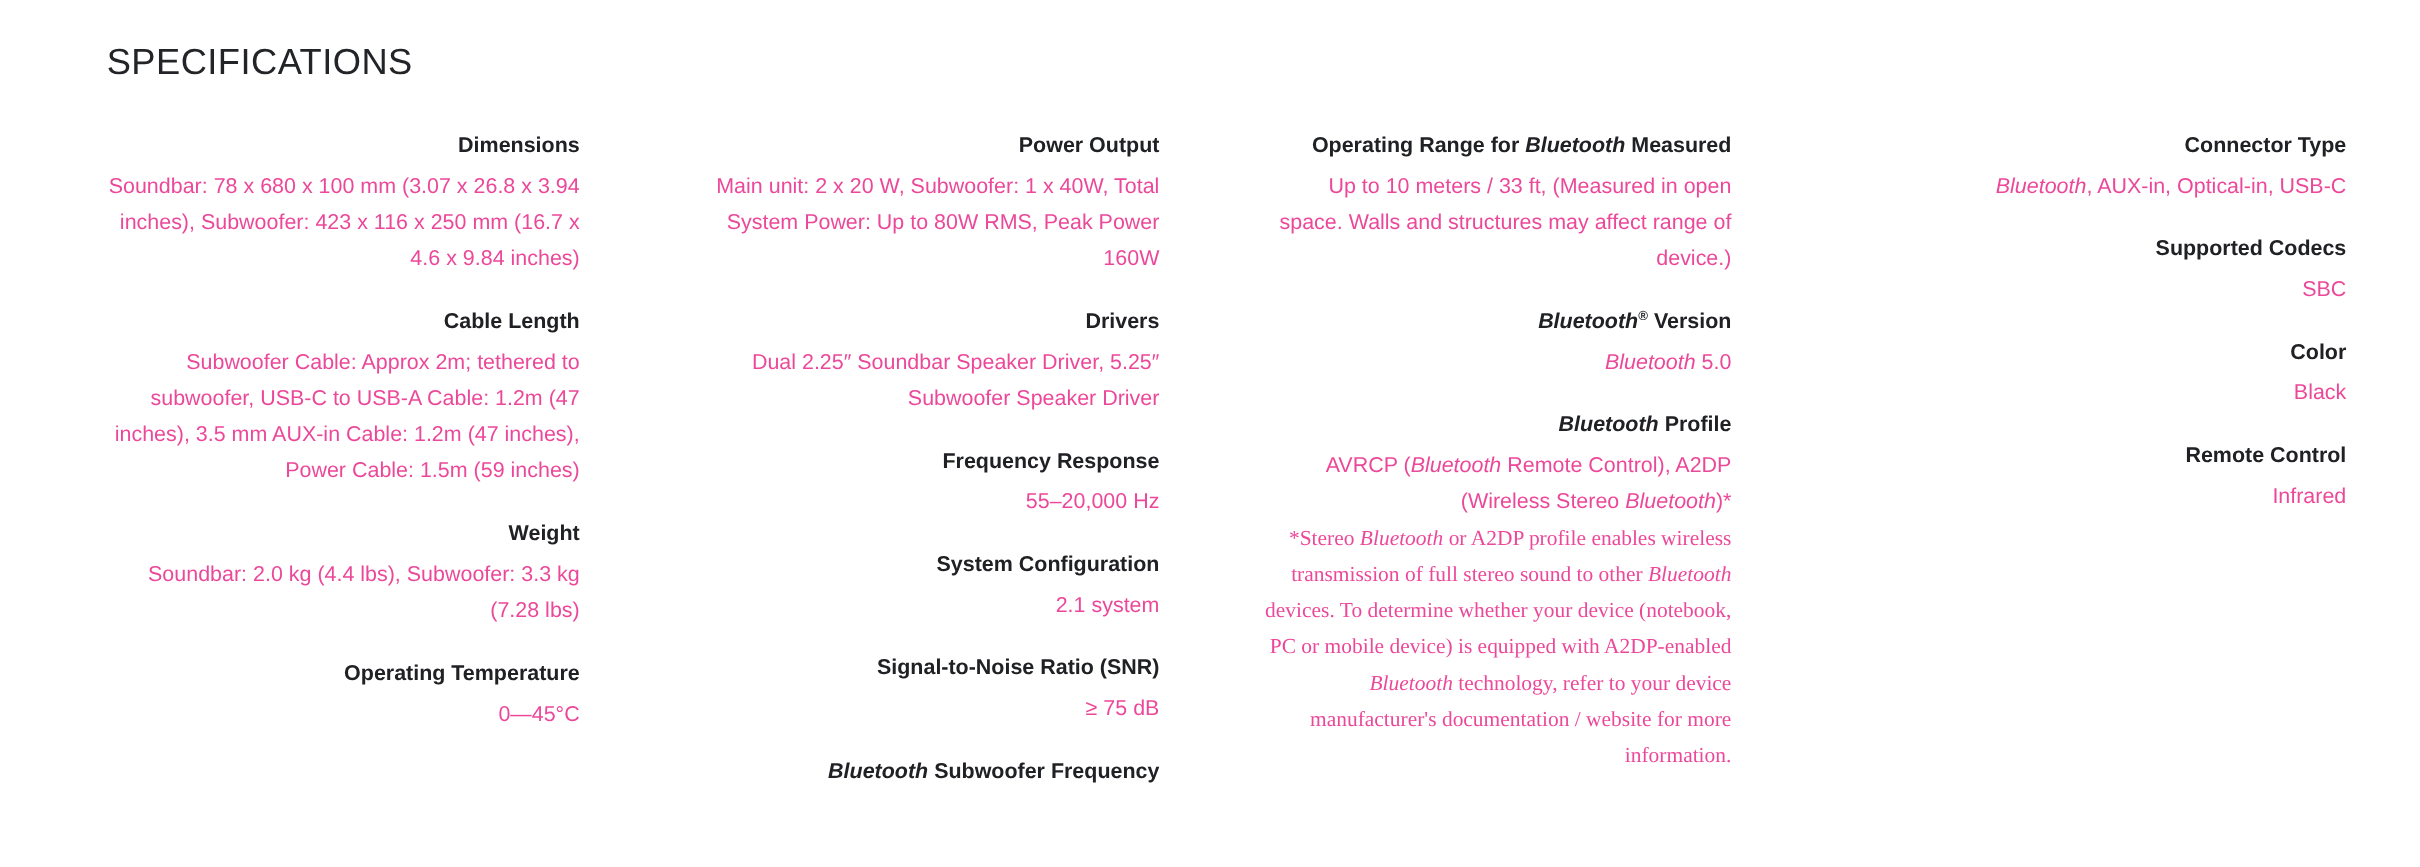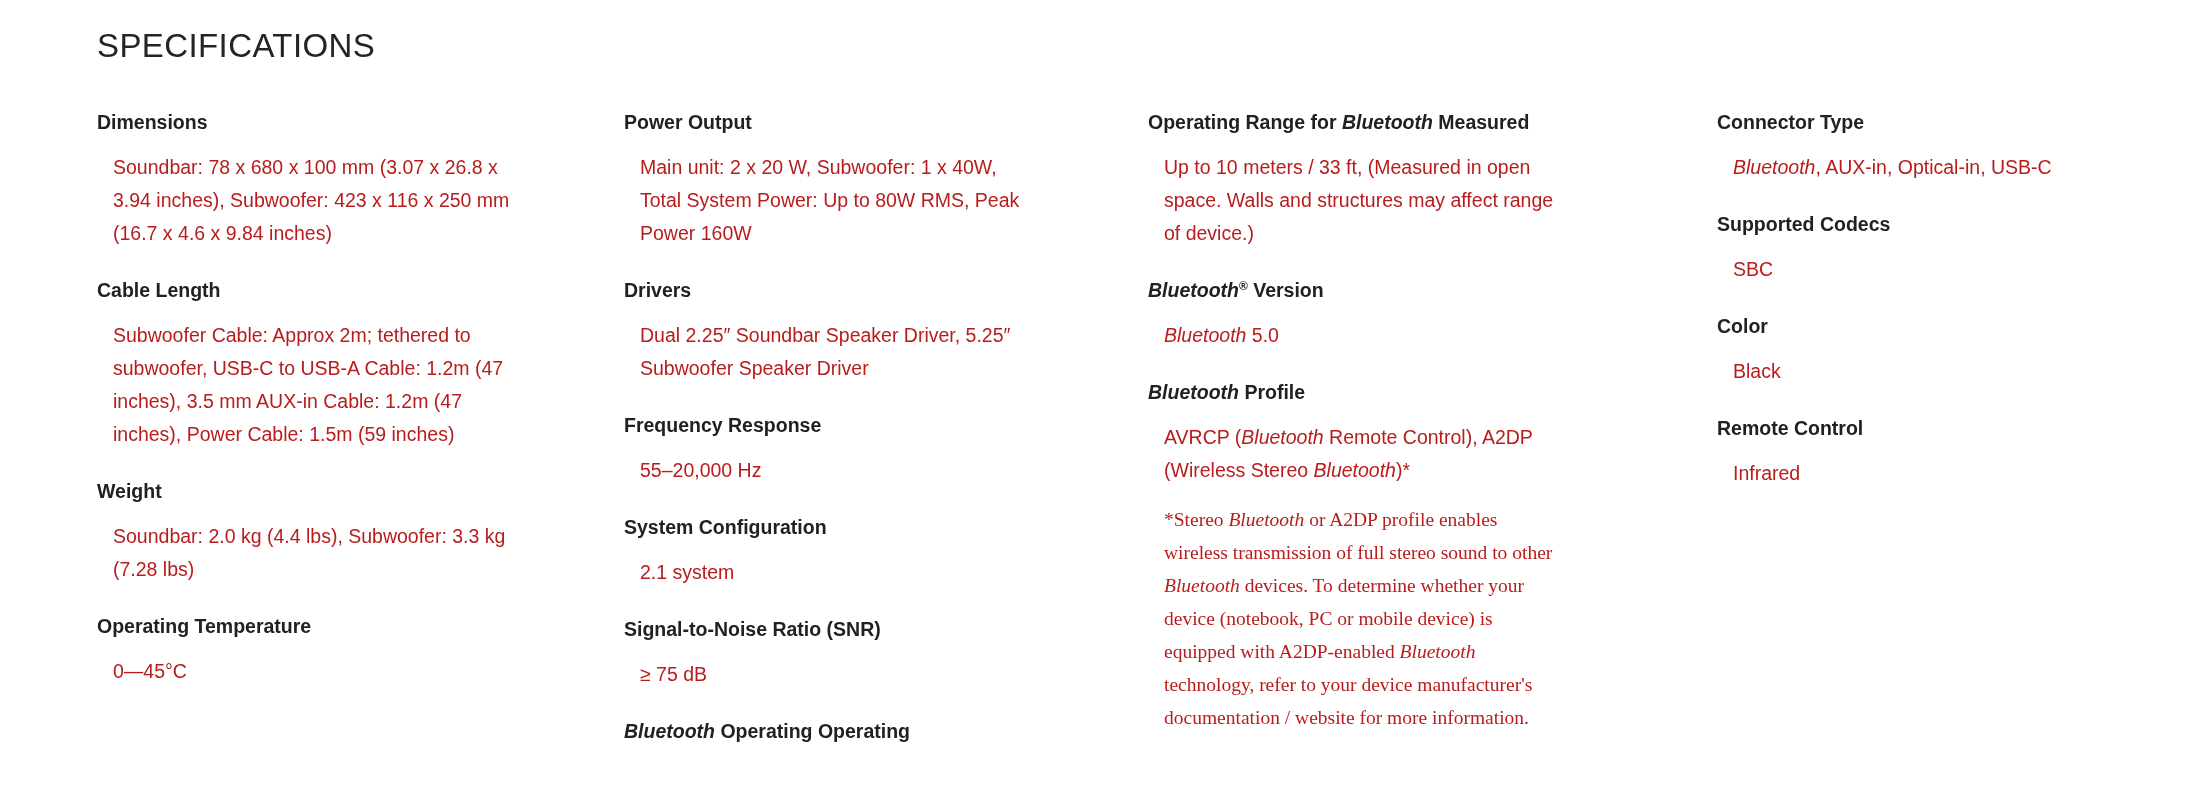--- a/index.html
+++ b/index.html
@@ -8,53 +8,54 @@
     padding: 0;
     background: #ffffff;
   }
   body {
     width: 2200px;
     height: 788px;
     font-family: "Liberation Sans", sans-serif;
     overflow: hidden;
   }
   .page {
-    padding: 20px 60px 0 97px;
+    padding: 30px 60px 0 97px;
   }
   .page-title {
     font-size: 33px;
     font-weight: 400;
     line-height: 40px;
     letter-spacing: 0.4px;
     color: #222427;
     margin: 6px 0 44px 0;
   }
   .columns {
     display: flex;
     align-items: flex-start;
+    text-align: right;
   }
   .spec-column { flex: 0 0 auto; }
   .spec-column.c0 { width: 430px; margin-right: 97px; }
   .spec-column.c1 { width: 430px; margin-right: 94px; }
   .spec-column.c2 { width: 426px; margin-right: 143px; }
   .spec-column.c3 { width: 416px; }
   .spec-item { margin: 0 0 28px 0; }
   .spec-label {
     font-size: 19.5px;
     font-weight: 700;
     line-height: 25px;
     color: #202124;
     margin: 0 0 8px 0;
   }
   .spec-value {
     font-size: 19.5px;
     font-weight: 400;
     line-height: 33px;
-    color: #b91c1c;
-    margin: 16px;
+    color: #ec4899;
+    margin: 0;
   }
   .spec-value + .spec-value { margin-top: 0; font-family: Liberation Serif, serif; }
   em { font-style: italic; }
   sup {
     font-size: 12px;
     font-style: normal;
     line-height: 0;
     vertical-align: super;
   }
 </style>
@@ -97,21 +98,21 @@
         </div>
         <div class="spec-item">
           <h3 class="spec-label"><span>System Configuration</span></h3>
           <p class="spec-value"><span>2.1 system</span></p>
         </div>
         <div class="spec-item">
           <h3 class="spec-label"><span>Signal-to-Noise Ratio (SNR)</span></h3>
           <p class="spec-value"><span>≥ 75 dB</span></p>
         </div>
         <div class="spec-item">
-          <h3 class="spec-label"><em>Bluetooth</em><span> Operating Operating</span></h3>
+          <h3 class="spec-label"><em>Bluetooth</em><span> Subwoofer Frequency</span></h3>
         </div>
       </div>
     <div class="spec-column c2">
         <div class="spec-item">
           <h3 class="spec-label"><span>Operating Range for </span><em>Bluetooth</em><span> Measured</span></h3>
           <p class="spec-value"><span>Up to 10 meters / 33 ft, (Measured in open space. Walls and structures may affect range of device.)</span></p>
         </div>
         <div class="spec-item">
           <h3 class="spec-label"><em>Bluetooth</em><sup>®</sup><span> Version</span></h3>
           <p class="spec-value"><em>Bluetooth</em><span> 5.0</span></p>

